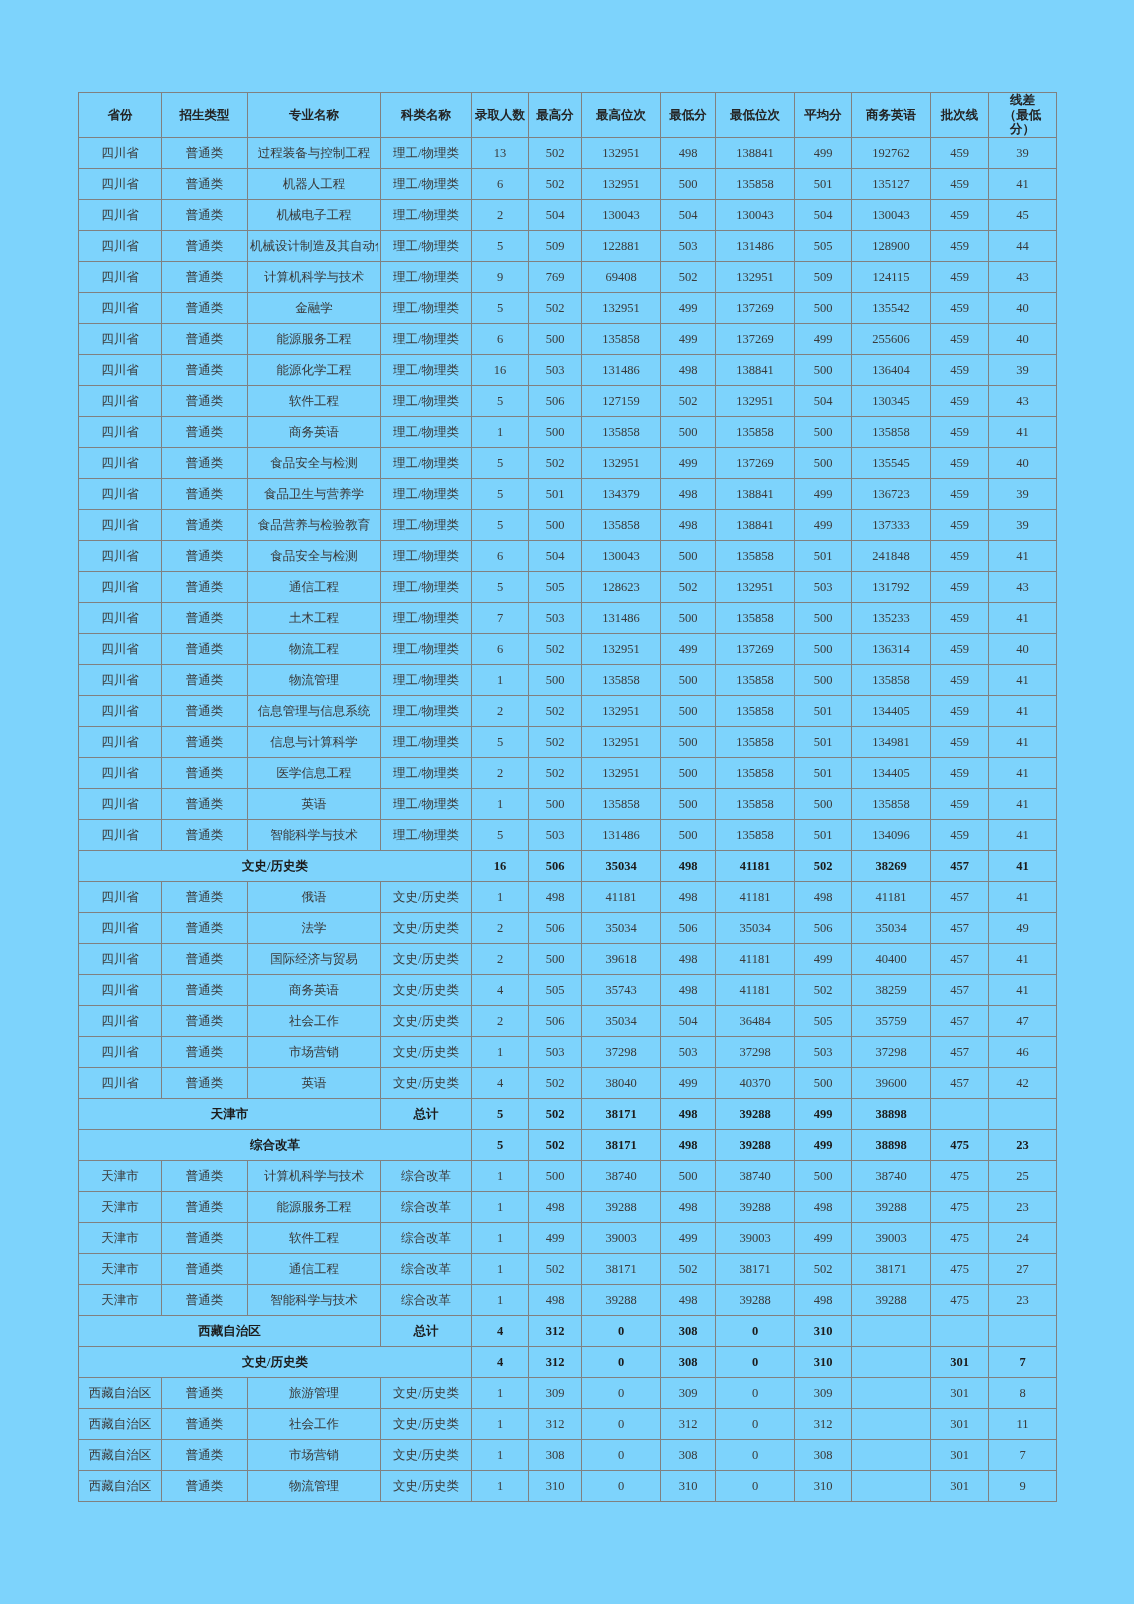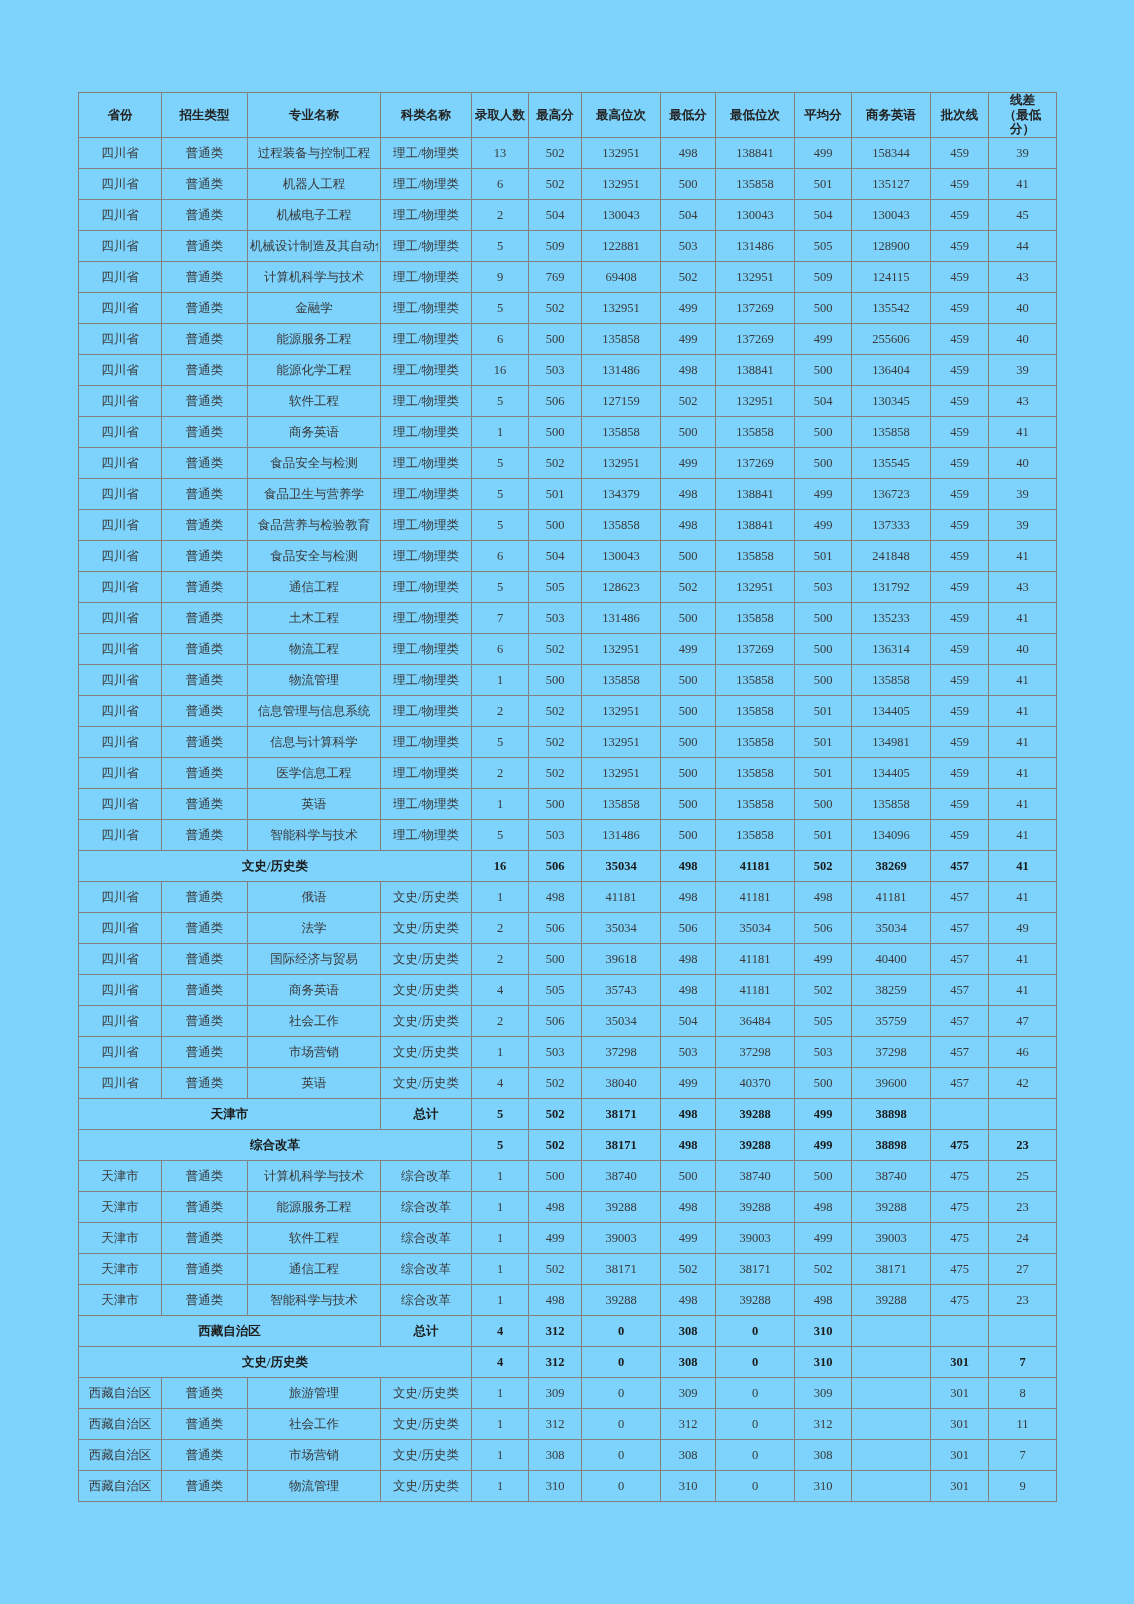--- a/index.html
+++ b/index.html
@@ -124,21 +124,21 @@
           <td class="major-cell">
             <span class="nowrap-clip">过程装备与控制工程</span>
           </td>
           <td>理工/物理类</td>
           <td>13</td>
           <td>502</td>
           <td>132951</td>
           <td>498</td>
           <td>138841</td>
           <td>499</td>
-          <td>158344</td>
+          <td>192762</td>
           <td>459</td>
           <td>39</td>
         </tr>
         <tr>
           <td>四川省</td>
           <td>普通类</td>
           <td class="major-cell">
             <span class="nowrap-clip">机器人工程</span>
           </td>
           <td>理工/物理类</td>

